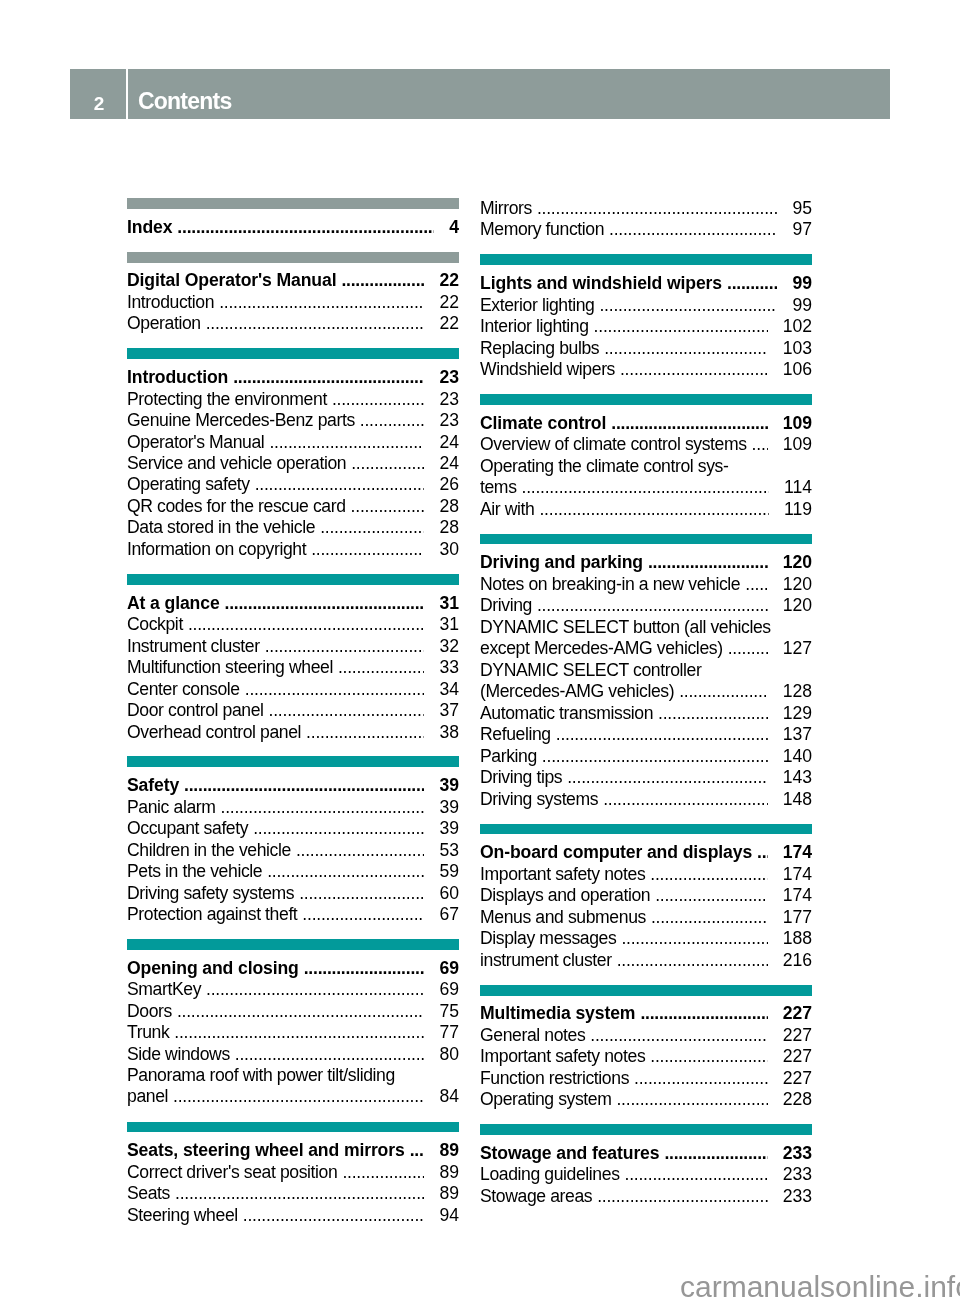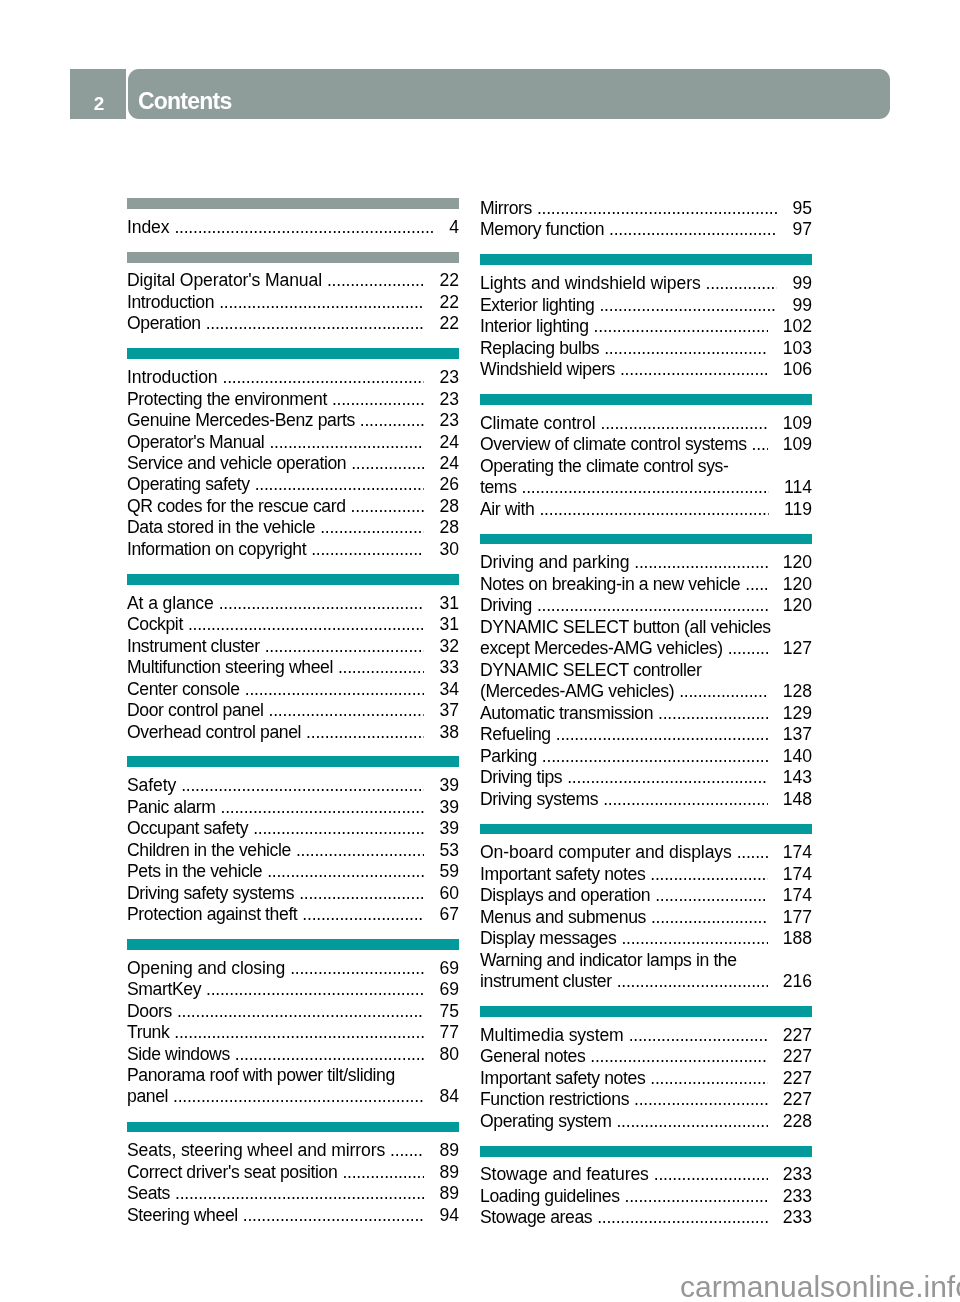--- a/index.html
+++ b/index.html
@@ -16,21 +16,21 @@
 
   
   .header { position: absolute; left: 70px; top: 69px; width: 820px; height: 50px; display: flex; }
   .header-page-num {
     width: 56px; height: 50px; background: #8e9c9a; color: #ffffff;
     font-weight: bold; font-size: 19px; line-height: 1;
     position: relative; box-sizing: border-box;
   }
   .header-page-num > span { position: absolute; left: 2px; right: 0; top: 24.5px; text-align: center; will-change: transform; }
   .header-sep { width: 2px; height: 50px; background: #ffffff; }
-  .header-title-box { flex: 1; height: 50px; background: #8e9c9a; color: #ffffff; position: relative; border-radius: 11px; }
+  .header-title-box { flex: 1; height: 50px; background: #8e9c9a; color: #ffffff; position: relative; }
   .header-title { font-weight: bold; font-size: 23px; line-height: 1; letter-spacing: -0.78px;
     position: absolute; left: 10px; top: 21px; will-change: transform; }
 
   
   .columns { position: absolute; left: 127px; top: 154px; width: 685px; display: flex; }
   .col { width: 332px; margin-top: 44px; }
   .col:first-child { margin-right: 21px; }
 
   .bar { height: 10.9px; background: #029a9a; margin: 13.4px 0 7.9px 0; }
   .bar.gray { background: #8e9c9a; }
@@ -45,21 +45,21 @@
     display: flex;
     align-items: baseline;
     white-space: nowrap;
   }
   .entry .label { flex: 0 0 auto; }
   .entry .dots {
     flex: 1 1 auto; overflow: hidden; white-space: nowrap;
     margin-left: 5px; margin-right: 15px; color: #000000; letter-spacing: -0.25px;
   }
   .entry .pg { flex: 0 0 auto; text-align: right; letter-spacing: normal; }
-  .entry.head { font-weight: normal; letter-spacing: -0.12px; }
+  .entry.head { font-weight: bold; letter-spacing: -0.12px; }
   .entry.wrap { display: block; }
   .entry .line2 { display: flex; align-items: baseline; white-space: nowrap; }
 
   .watermark {
     position: absolute; left: 680px; top: 1272px;
     font-size: 30px; line-height: 1; color: #979797; will-change: transform;
   }
 </style>
 </head>
 <body>
@@ -435,21 +435,20 @@
             <span class="label">Menus and submenus</span>
             <span class="dots">........................................................................................................................</span>
             <span class="pg">177</span>
           </div>
           <div class="entry">
             <span class="label">Display messages</span>
             <span class="dots">........................................................................................................................</span>
             <span class="pg">188</span>
           </div>
           <div class="entry wrap">
-            <div class="line1">Warning and indicator lamps in the</div>
             <div class="line2">
               <span class="label">instrument cluster</span>
               <span class="dots">........................................................................................................................</span>
               <span class="pg">216</span>
             </div>
           </div>
         </div>
         <div class="group">
           <div class="bar"></div>
           <div class="entry head">

